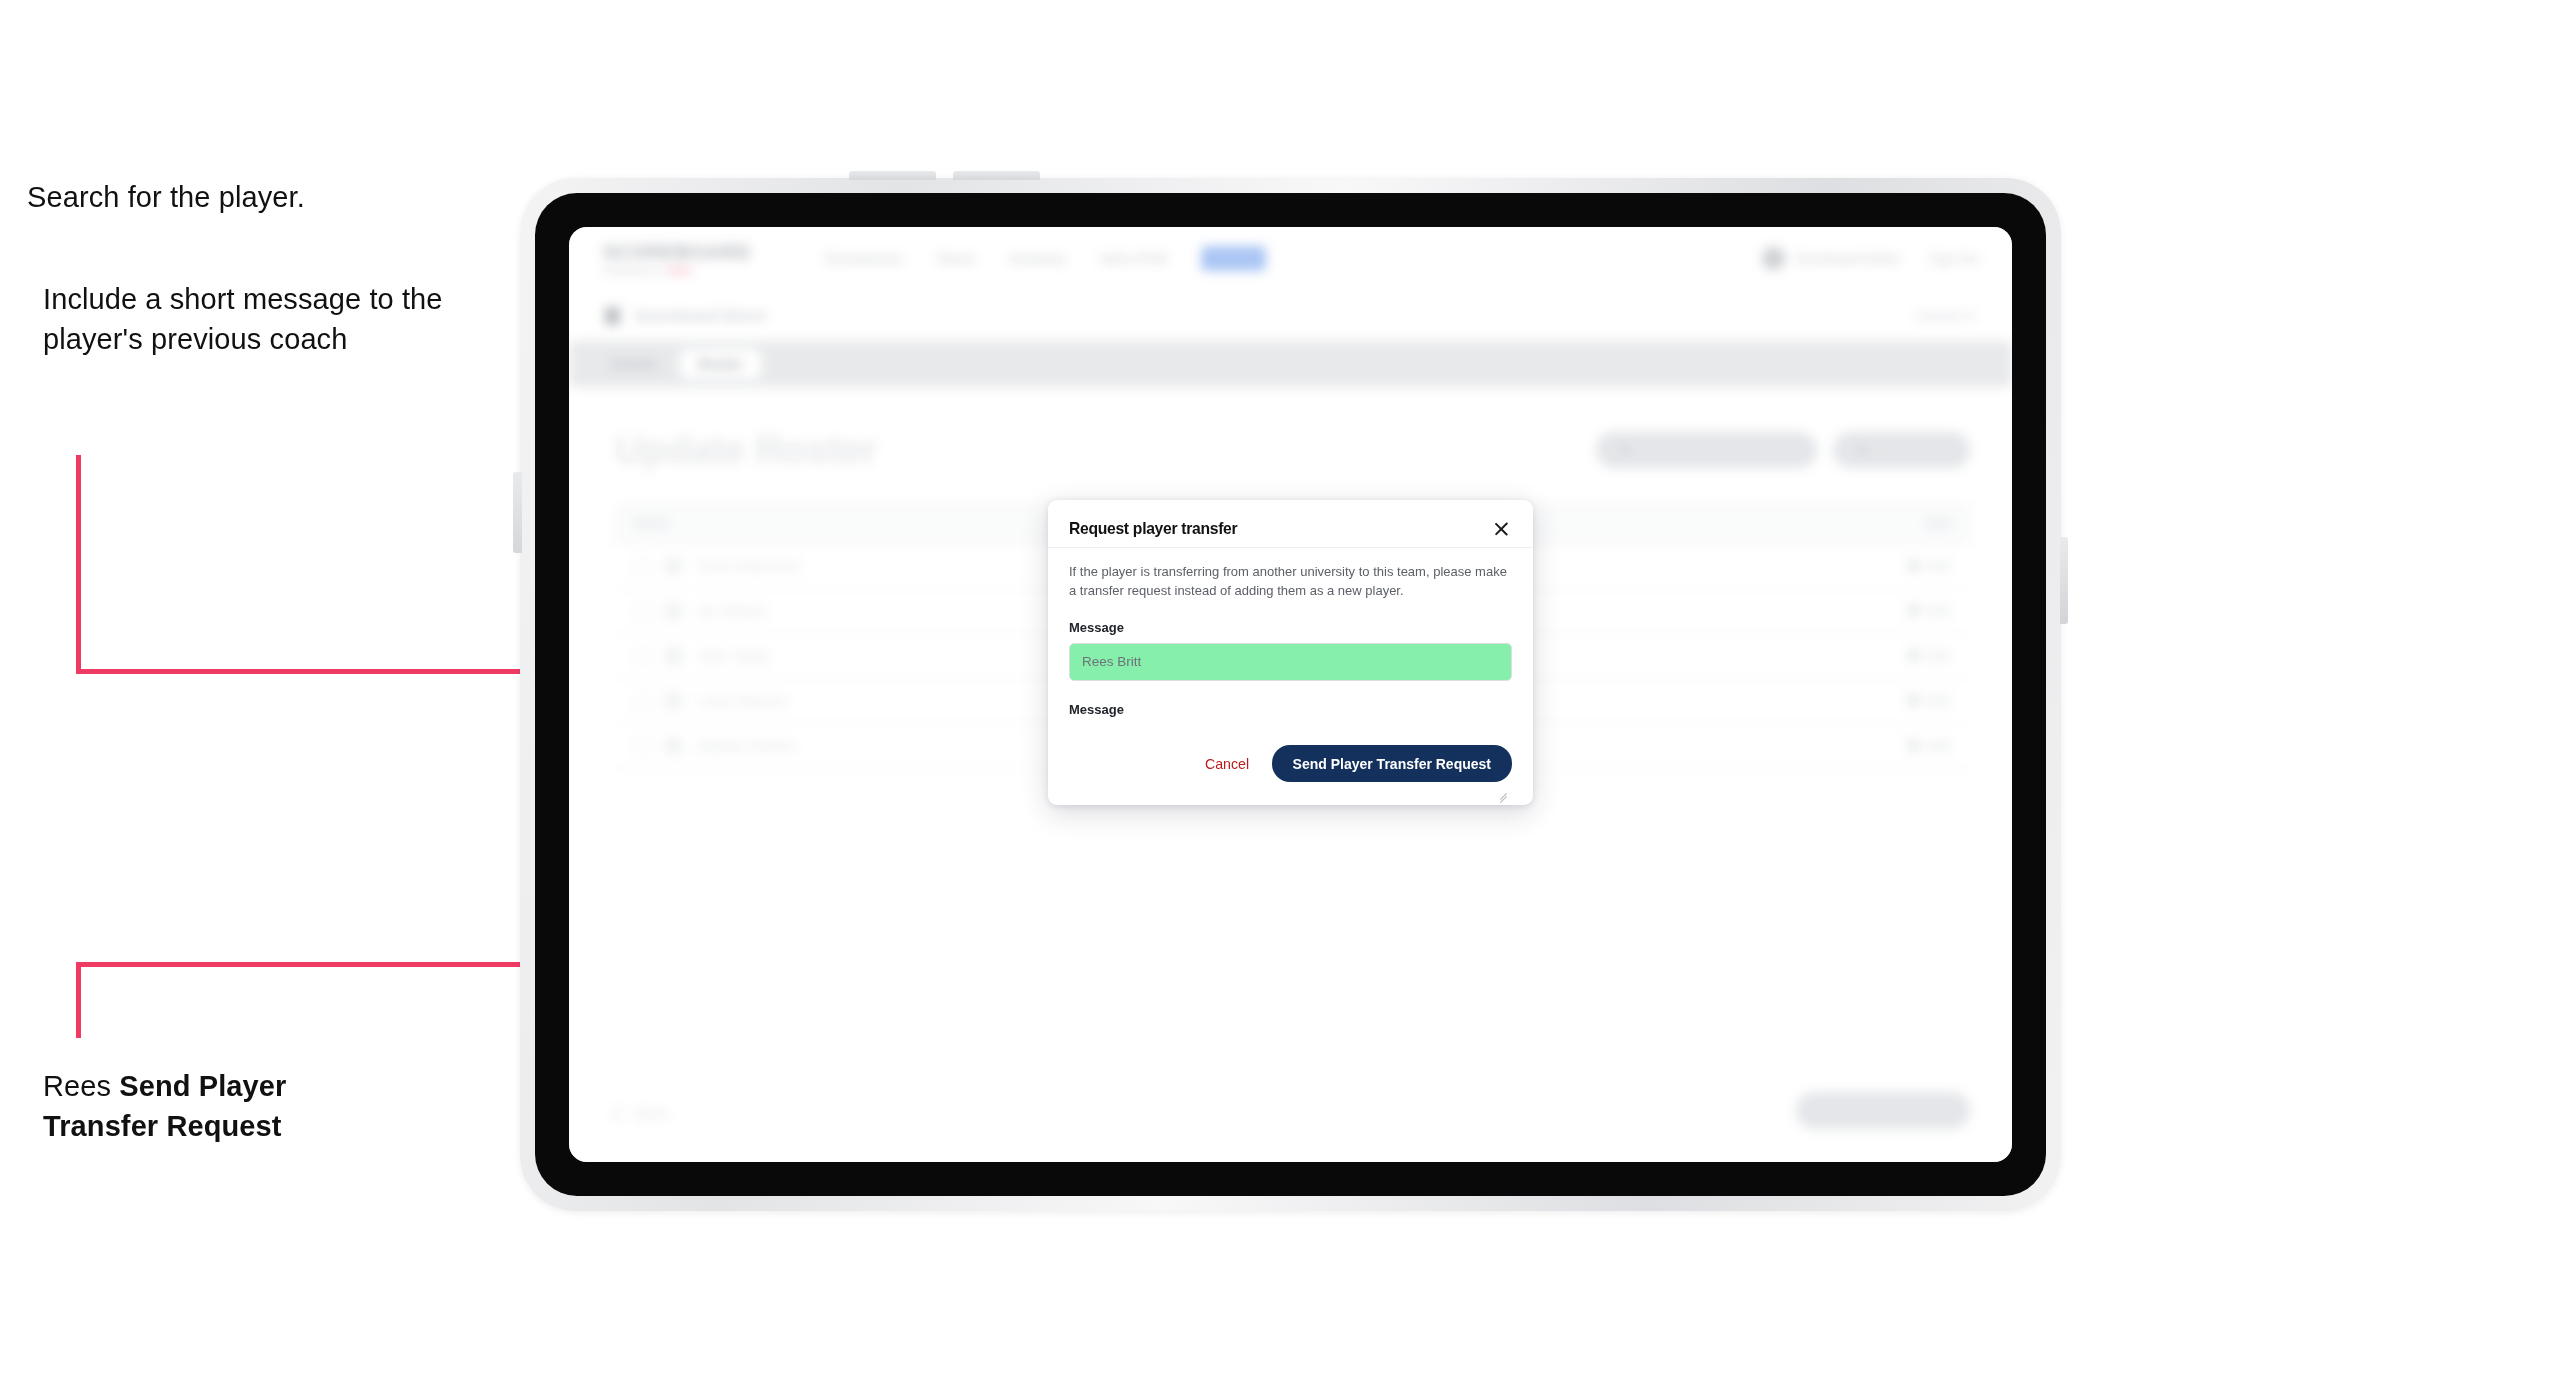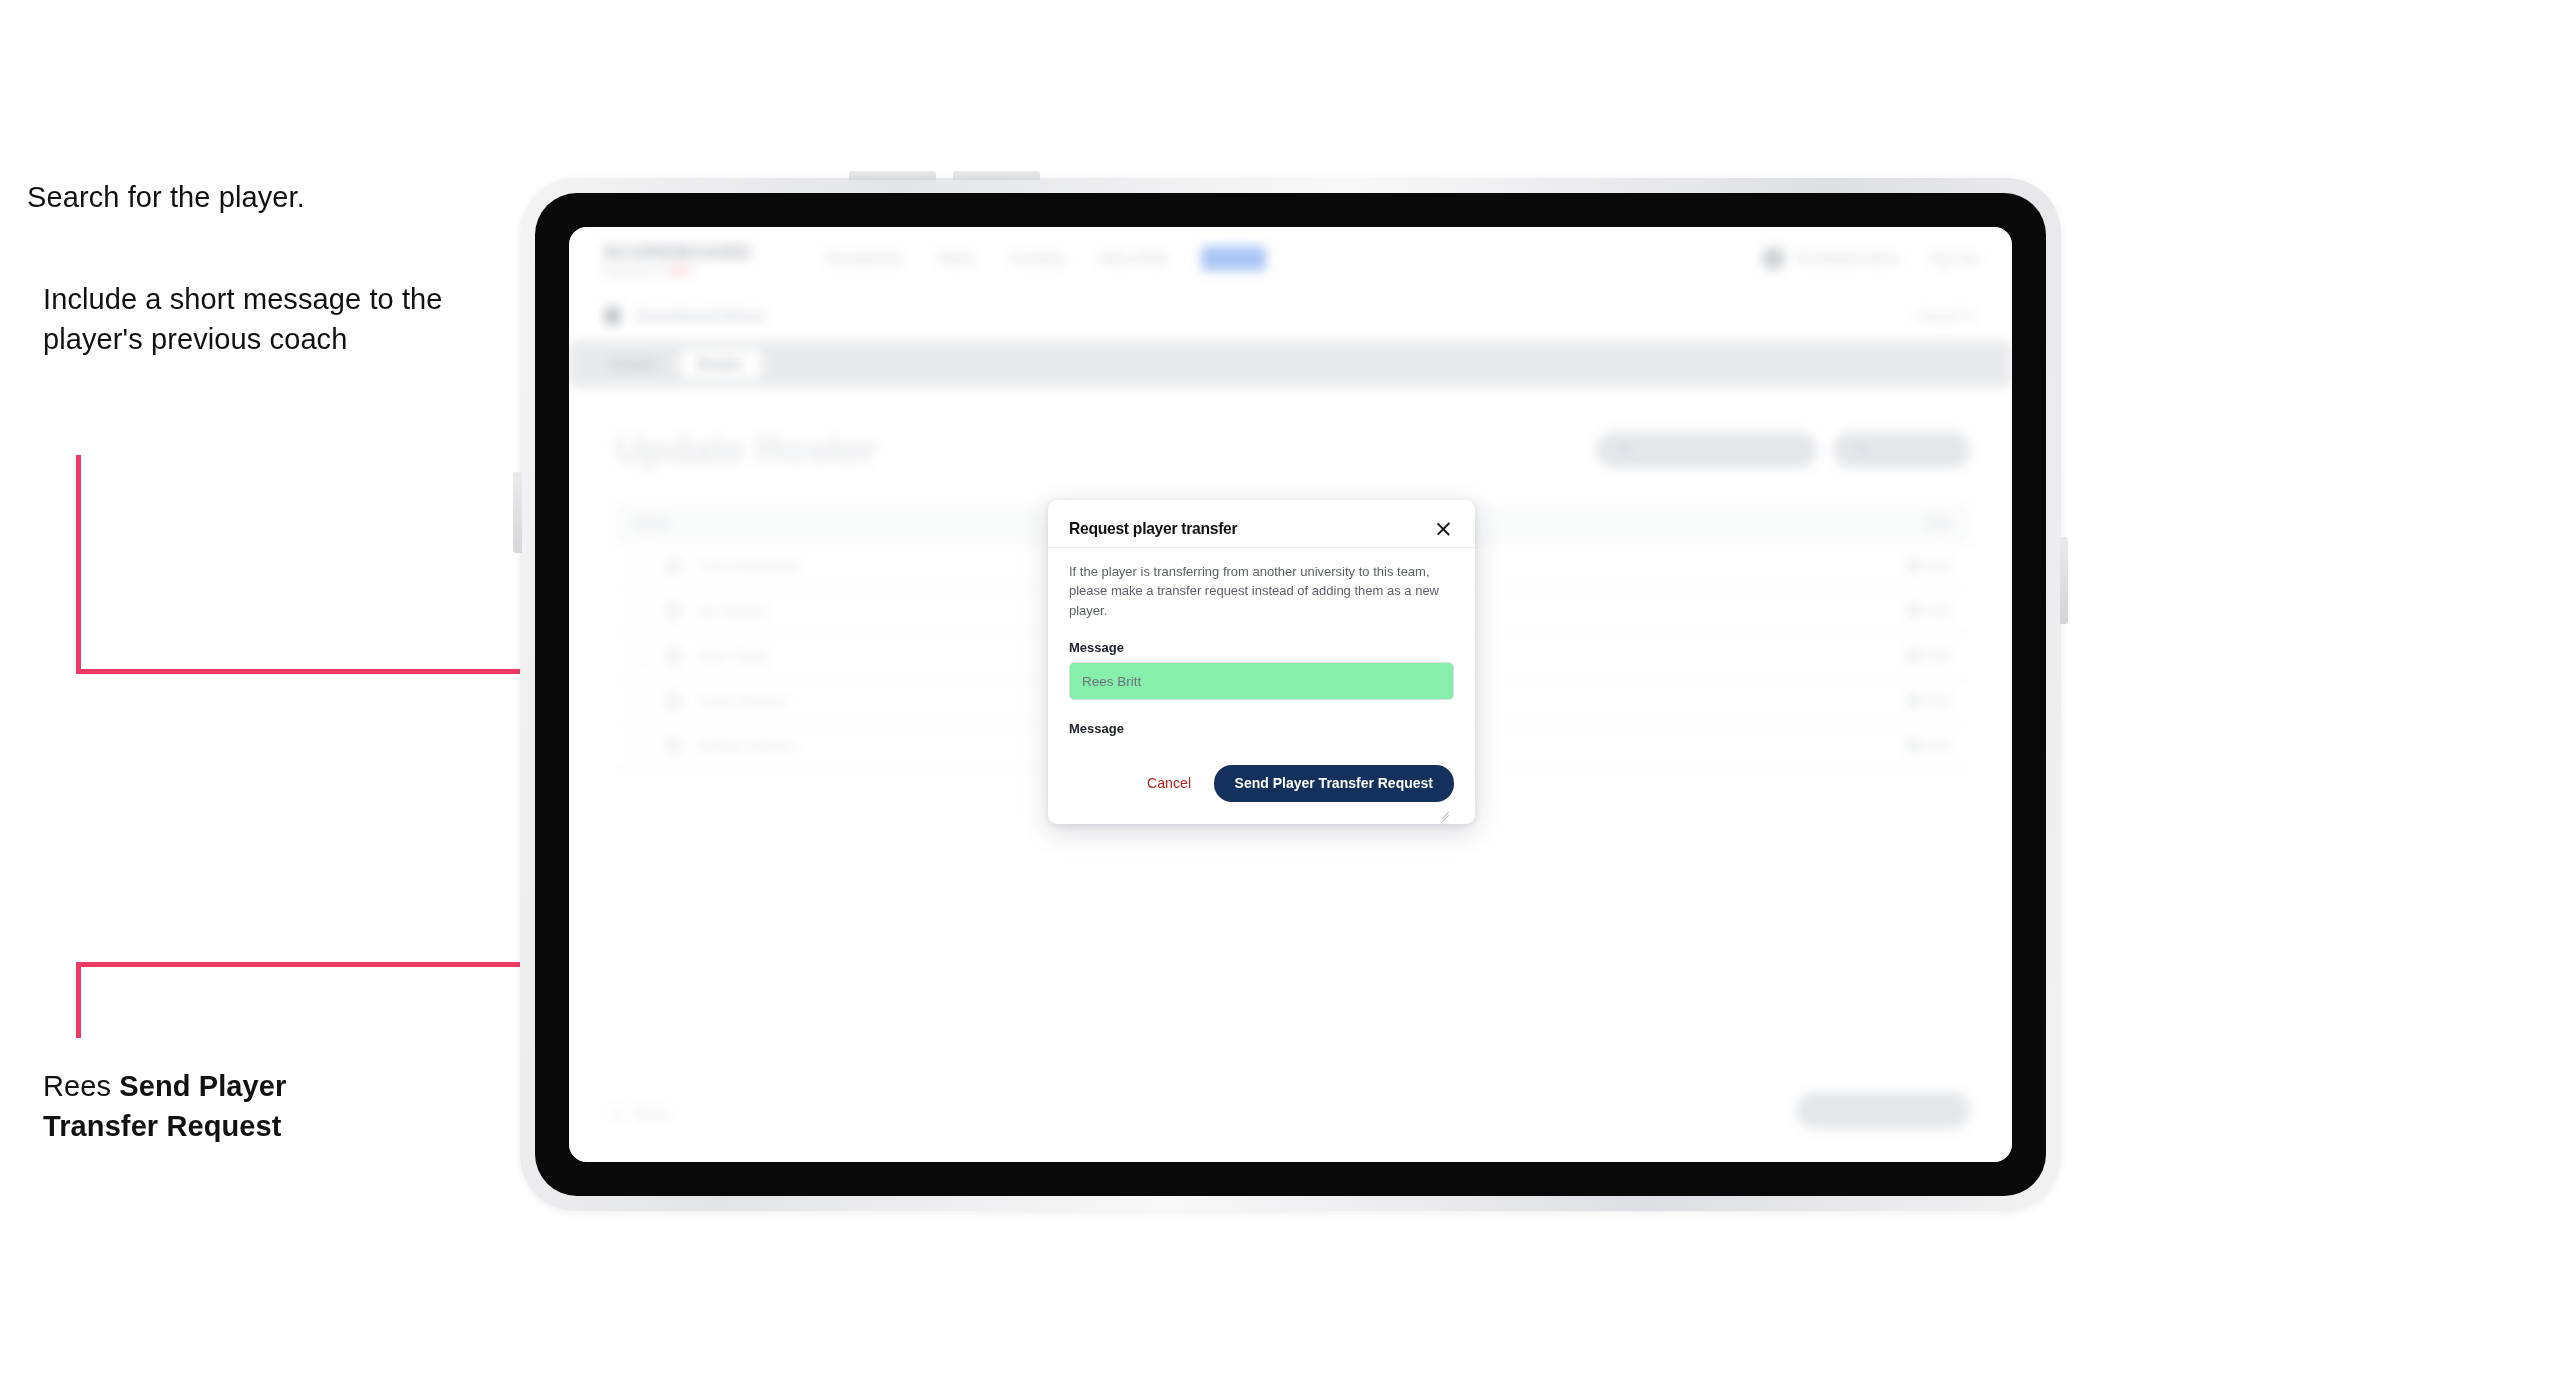--- a/index.html
+++ b/index.html
@@ -188,21 +188,21 @@
   }
 
   
   #modal-scrim { position:absolute; inset:0; background: rgba(255,255,255,0.30); }
 
   
   #modal {
     position: absolute;
     left: 1048px;
     top: 500px;
-    width: 427px;
+    width: 485px;
     background: #ffffff;
     border-radius: 9px;
     box-shadow: 0 7.5px 28.5px rgba(23,34,58,0.16), 0 1.5px 6px rgba(23,34,58,0.10);
     padding: 0 0 4.5px 0;
     z-index: 40;
   }
   #modal-header {
     display:flex; align-items:center; justify-content:space-between;
     padding: 18px 21px 8.2px 21px;
     border-bottom: 0.7px solid #eceef0;

